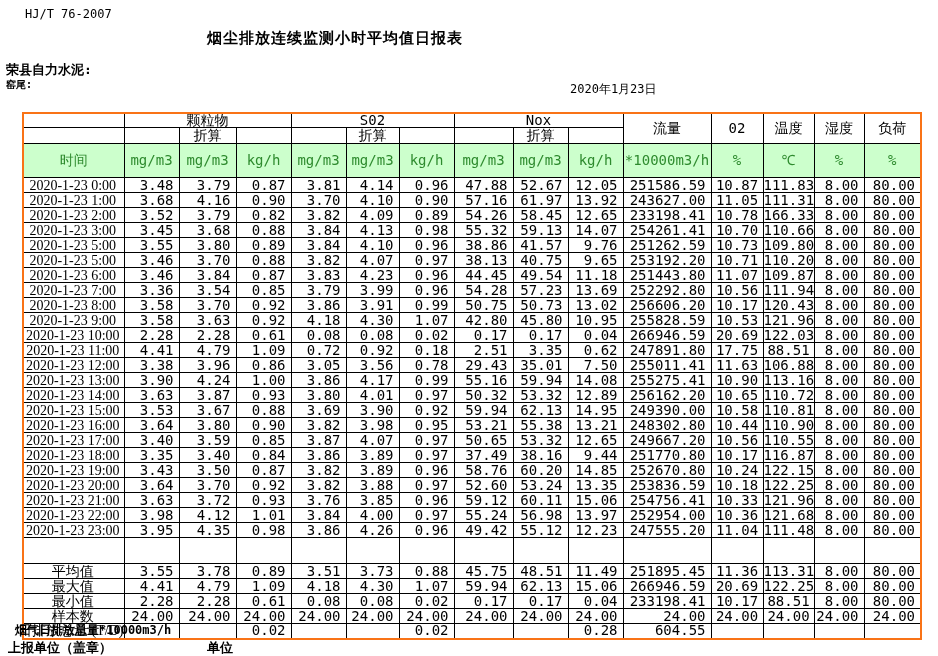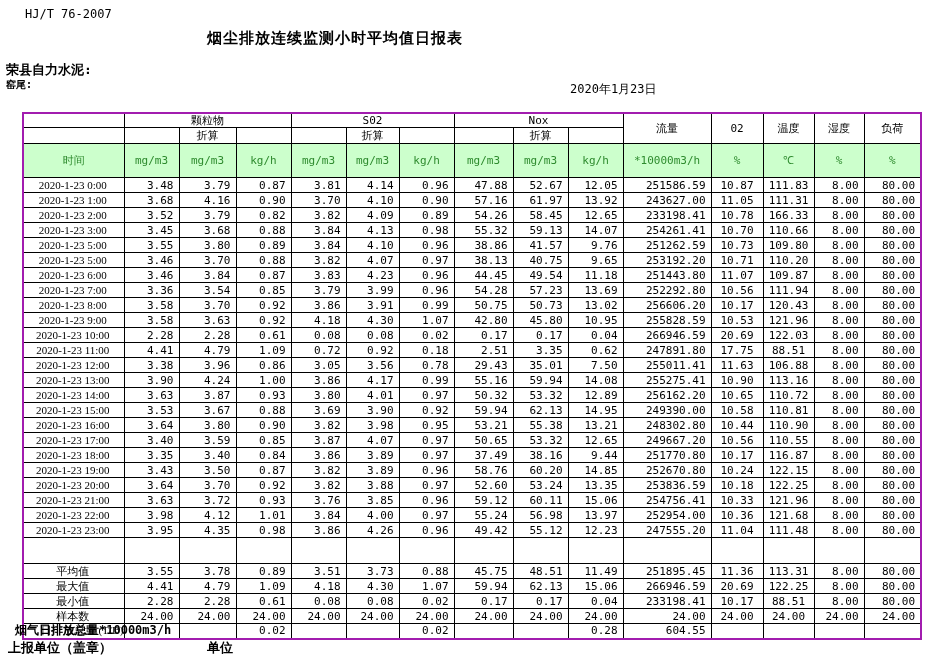--- a/index.html
+++ b/index.html
@@ -7,21 +7,21 @@
   .page{position:relative;width:938px;height:656px;overflow:hidden;background:#fff;}
   .abs{position:absolute;white-space:nowrap;}
   .docref{left:25px;top:7px;font-size:12px;font-weight:normal;}
   .title{left:207px;top:29px;font-size:15px;font-weight:bold;letter-spacing:1px;}
   .company{left:6px;top:61px;font-size:13px;font-weight:bold;}
   .station{left:6px;top:78px;font-size:10px;font-weight:bold;}
   .date{left:570px;top:81px;font-size:12px;}
   .f1{left:15px;top:622px;font-size:12px;font-weight:bold;}
   .f2{left:8px;top:639px;font-size:13px;font-weight:bold;}
   .f3{left:207px;top:639px;font-size:13px;font-weight:bold;}
-  table{position:absolute;left:22px;top:112px;width:898px;border-collapse:collapse;table-layout:fixed;font-size:11px;border:2px solid #a21caf;}
+  table{position:absolute;left:22px;top:112px;width:898px;border-collapse:collapse;table-layout:fixed;font-size:14px;border:2px solid #f97316;}
   td{border:1px solid #000;padding:0;white-space:nowrap;overflow:hidden;font-weight:normal;line-height:13px;}
   tr.h1{height:14px;} tr.h2{height:16px;} 
   tr.hu{height:34px;background:#ccffcc;color:#2e8b2e;}
   tr.hu td{text-align:center;}
   tr.d{height:15px;} tr.sp{height:26px;}
   .c{text-align:center;}
   .r{text-align:right;padding-right:5px;}
   .t{text-align:center;padding-right:2px;font-family:Liberation Serif, serif;}
   .tlabel{position:relative;overflow:visible;}
   .lbl-abs{position:absolute;right:0;bottom:1px;white-space:nowrap;margin-left:21px;}

